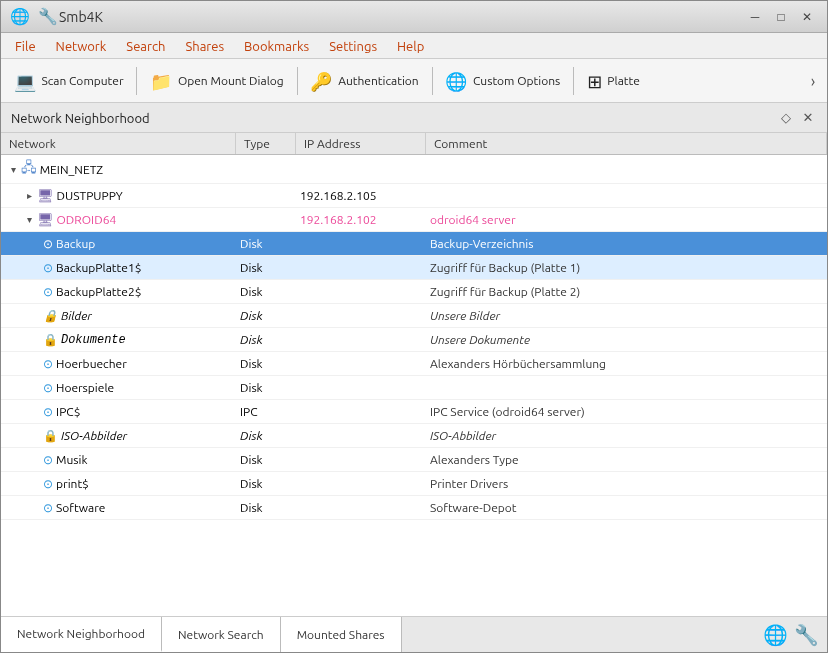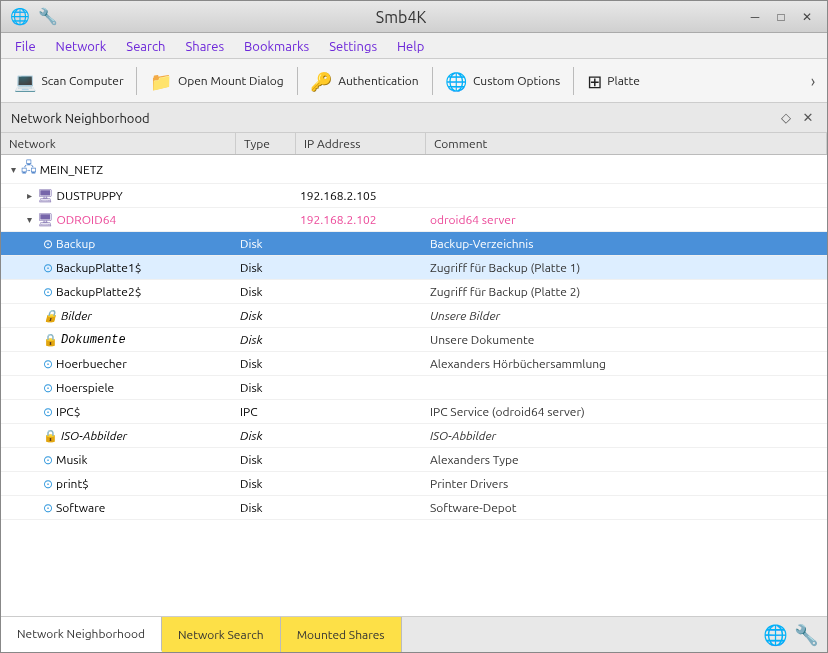--- a/index.html
+++ b/index.html
@@ -40,22 +40,22 @@
       width: 22px;
       height: 22px;
       display: flex;
       align-items: center;
       justify-content: center;
       color: #555;
       font-size: 16px;
     }
     .titlebar-title {
       flex: 1;
-      text-align: center;
-      font-size: 16px;
+      text-align: left;
+      font-size: 14px;
       color: #333;
       font-weight: normal;
     }
     .titlebar-controls {
       display: flex;
       gap: 2px;
     }
     .titlebar-btn {
       width: 24px;
       height: 20px;
@@ -75,21 +75,21 @@
       display: flex;
       align-items: center;
       padding: 0 4px;
       border-bottom: 1px solid #ccc;
       flex-shrink: 0;
     }
     .menu-item {
       padding: 3px 10px;
       cursor: pointer;
       border-radius: 3px;
-      color: #6d28d9;
+      color: #c2410c;
     }
 
     
     .toolbar {
       background: #f5f5f5;
       height: 44px;
       display: flex;
       align-items: center;
       padding: 0 4px;
       border-bottom: 1px solid #ccc;
@@ -232,21 +232,21 @@
     }
     .status-tab {
       padding: 0 16px;
       height: 100%;
       display: flex;
       align-items: center;
       font-size: 12px;
       color: #333;
       border-right: 1px solid #bbb;
       cursor: pointer;
-      background: #fde047;
+      background: #ffffff;
     }
     .status-tab.active {
       background: white;
       border-bottom: 2px solid white;
       font-weight: normal;
     }
 
     .statusbar-right {
       margin-left: auto;
       display: flex;
@@ -413,21 +413,21 @@
       <div class="tree-cell comment" style="font-style:italic;">Unsere Bilder</div>
     </div>
 
     <div class="tree-row">
       <div class="tree-cell tree-indent-3">
         <span style="font-size:12px;color:#888;">🔒</span>
         <span style="font-style:italic;font-family:Liberation Mono, monospace;">Dokumente</span>
       </div>
       <div class="tree-cell" style="font-style:italic;">Disk</div>
       <div class="tree-cell"></div>
-      <div class="tree-cell comment" style="">Unsere Dokumente</div>
+      <div class="tree-cell comment" style="font-style:italic;">Unsere Dokumente</div>
     </div>
 
     <div class="tree-row">
       <div class="tree-cell tree-indent-3">
         <span style="font-size:12px;color:#3399dd;">⊙</span>
         <span>Hoerbuecher</span>
       </div>
       <div class="tree-cell">Disk</div>
       <div class="tree-cell"></div>
       <div class="tree-cell comment">Alexanders Hörbüchersammlung</div>

